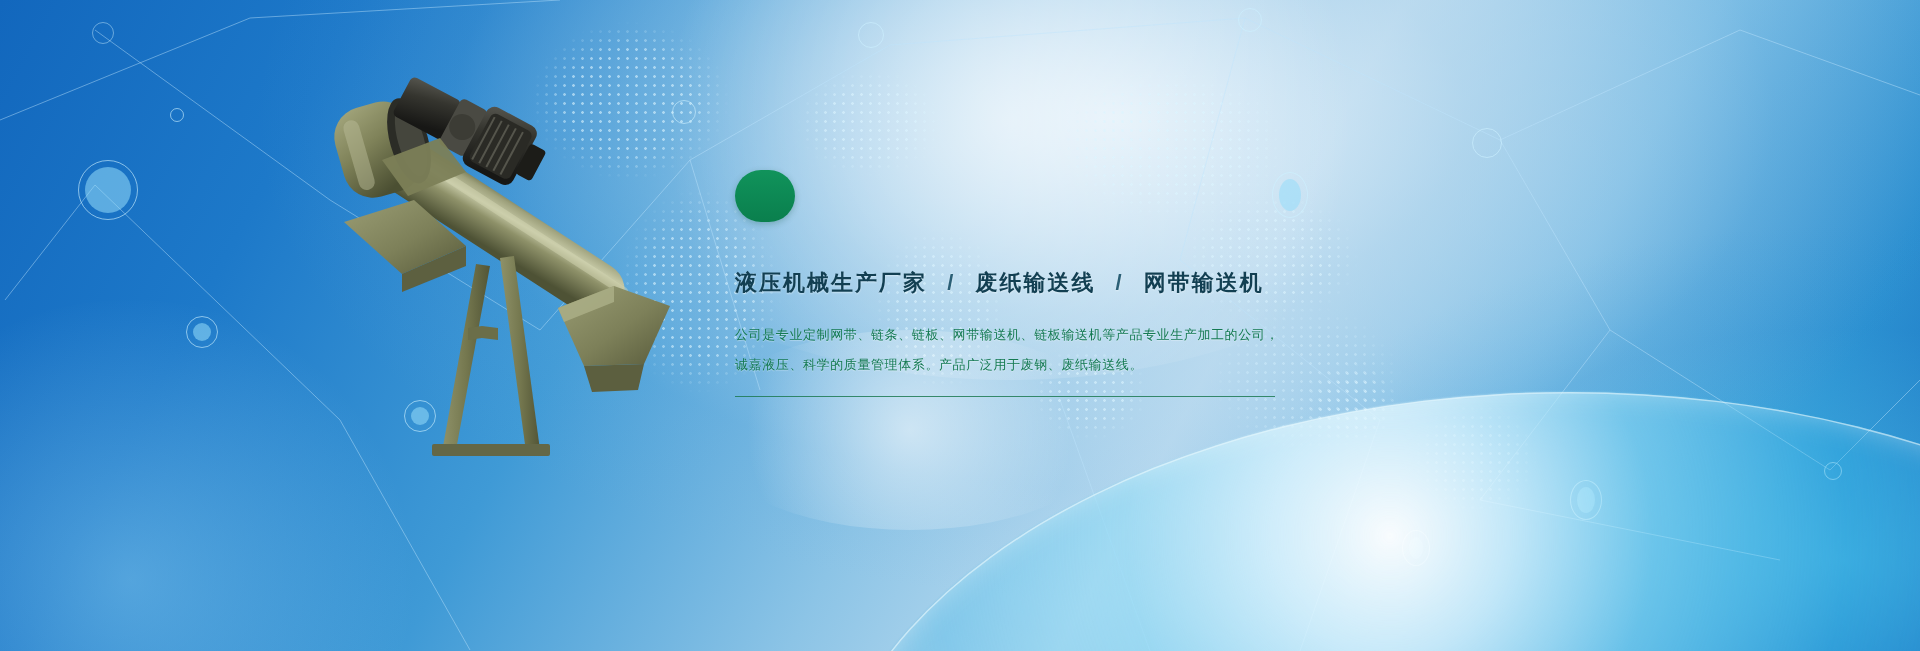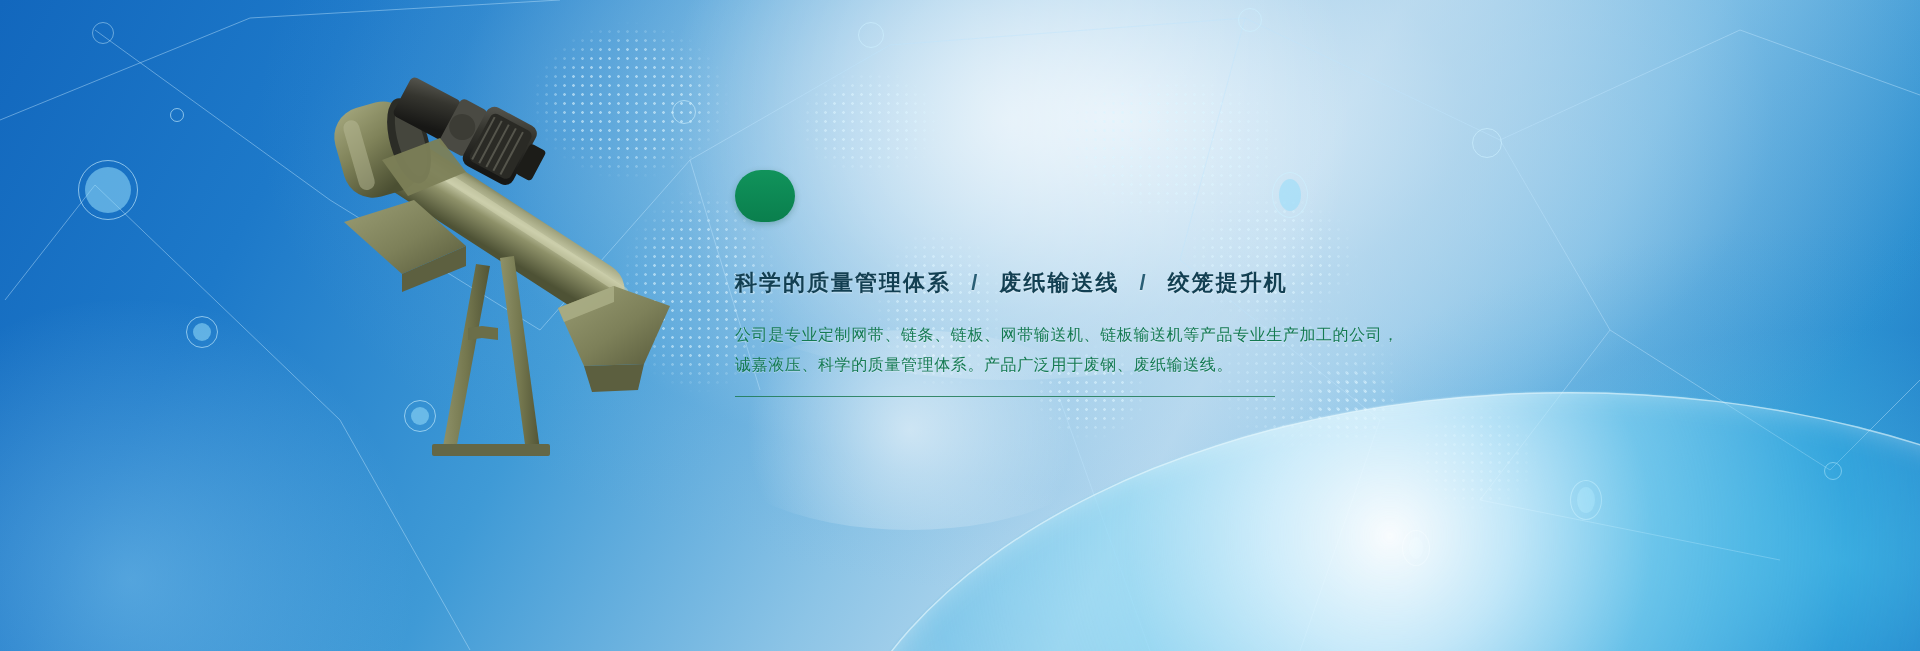--- a/index.html
+++ b/index.html
@@ -95,21 +95,21 @@
   .pill-sub{
     color:#f2fbf6;font-size:19px;font-weight:normal;letter-spacing:1.2px;margin-left:22px;
   }
 
   .headline{
     margin-top:42px;color:#123f52;font-size:22px;font-weight:bold;letter-spacing:2px;
     white-space:nowrap;text-shadow:0 1px 2px rgba(255,255,255,.45);
   }
   .headline .sep{color:#2a5f76;font-weight:bold;margin:0 12px;}
 
-  .para{margin-top:22px;color:#147a52;font-size:16px;line-height:30px;letter-spacing:.6px;}
+  .para{margin-top:22px;color:#147a52;font-size:13px;line-height:30px;letter-spacing:.6px;}
   .para div{white-space:nowrap;text-shadow:0 1px 1px rgba(255,255,255,.4);}
 
   .divider{margin-top:16px;width:540px;height:1px;background:#1d7a52;opacity:.85;}
 </style>
 </head>
 <body>
 
 <div id="stage">
 
   <div class="glow-left"></div>
@@ -255,25 +255,25 @@
       </g>
     </svg>
   </div>
 
   <div class="content">
 
     <div class="pill">
     </div>
 
     <div class="headline">
-      <span>科学的质量管理体系</span>
+      <span>液压机械生产厂家</span>
       <span class="sep">/</span>
       <span>废纸输送线</span>
       <span class="sep">/</span>
-      <span>绞笼提升机</span>
+      <span>网带输送机</span>
     </div>
 
     <div class="para">
       <div>公司是专业定制网带、链条、链板、网带输送机、链板输送机等产品专业生产加工的公司，</div>
       <div>诚嘉液压、科学的质量管理体系。产品广泛用于废钢、废纸输送线。</div>
     </div>
 
     <div class="divider"></div>
   </div>
 

